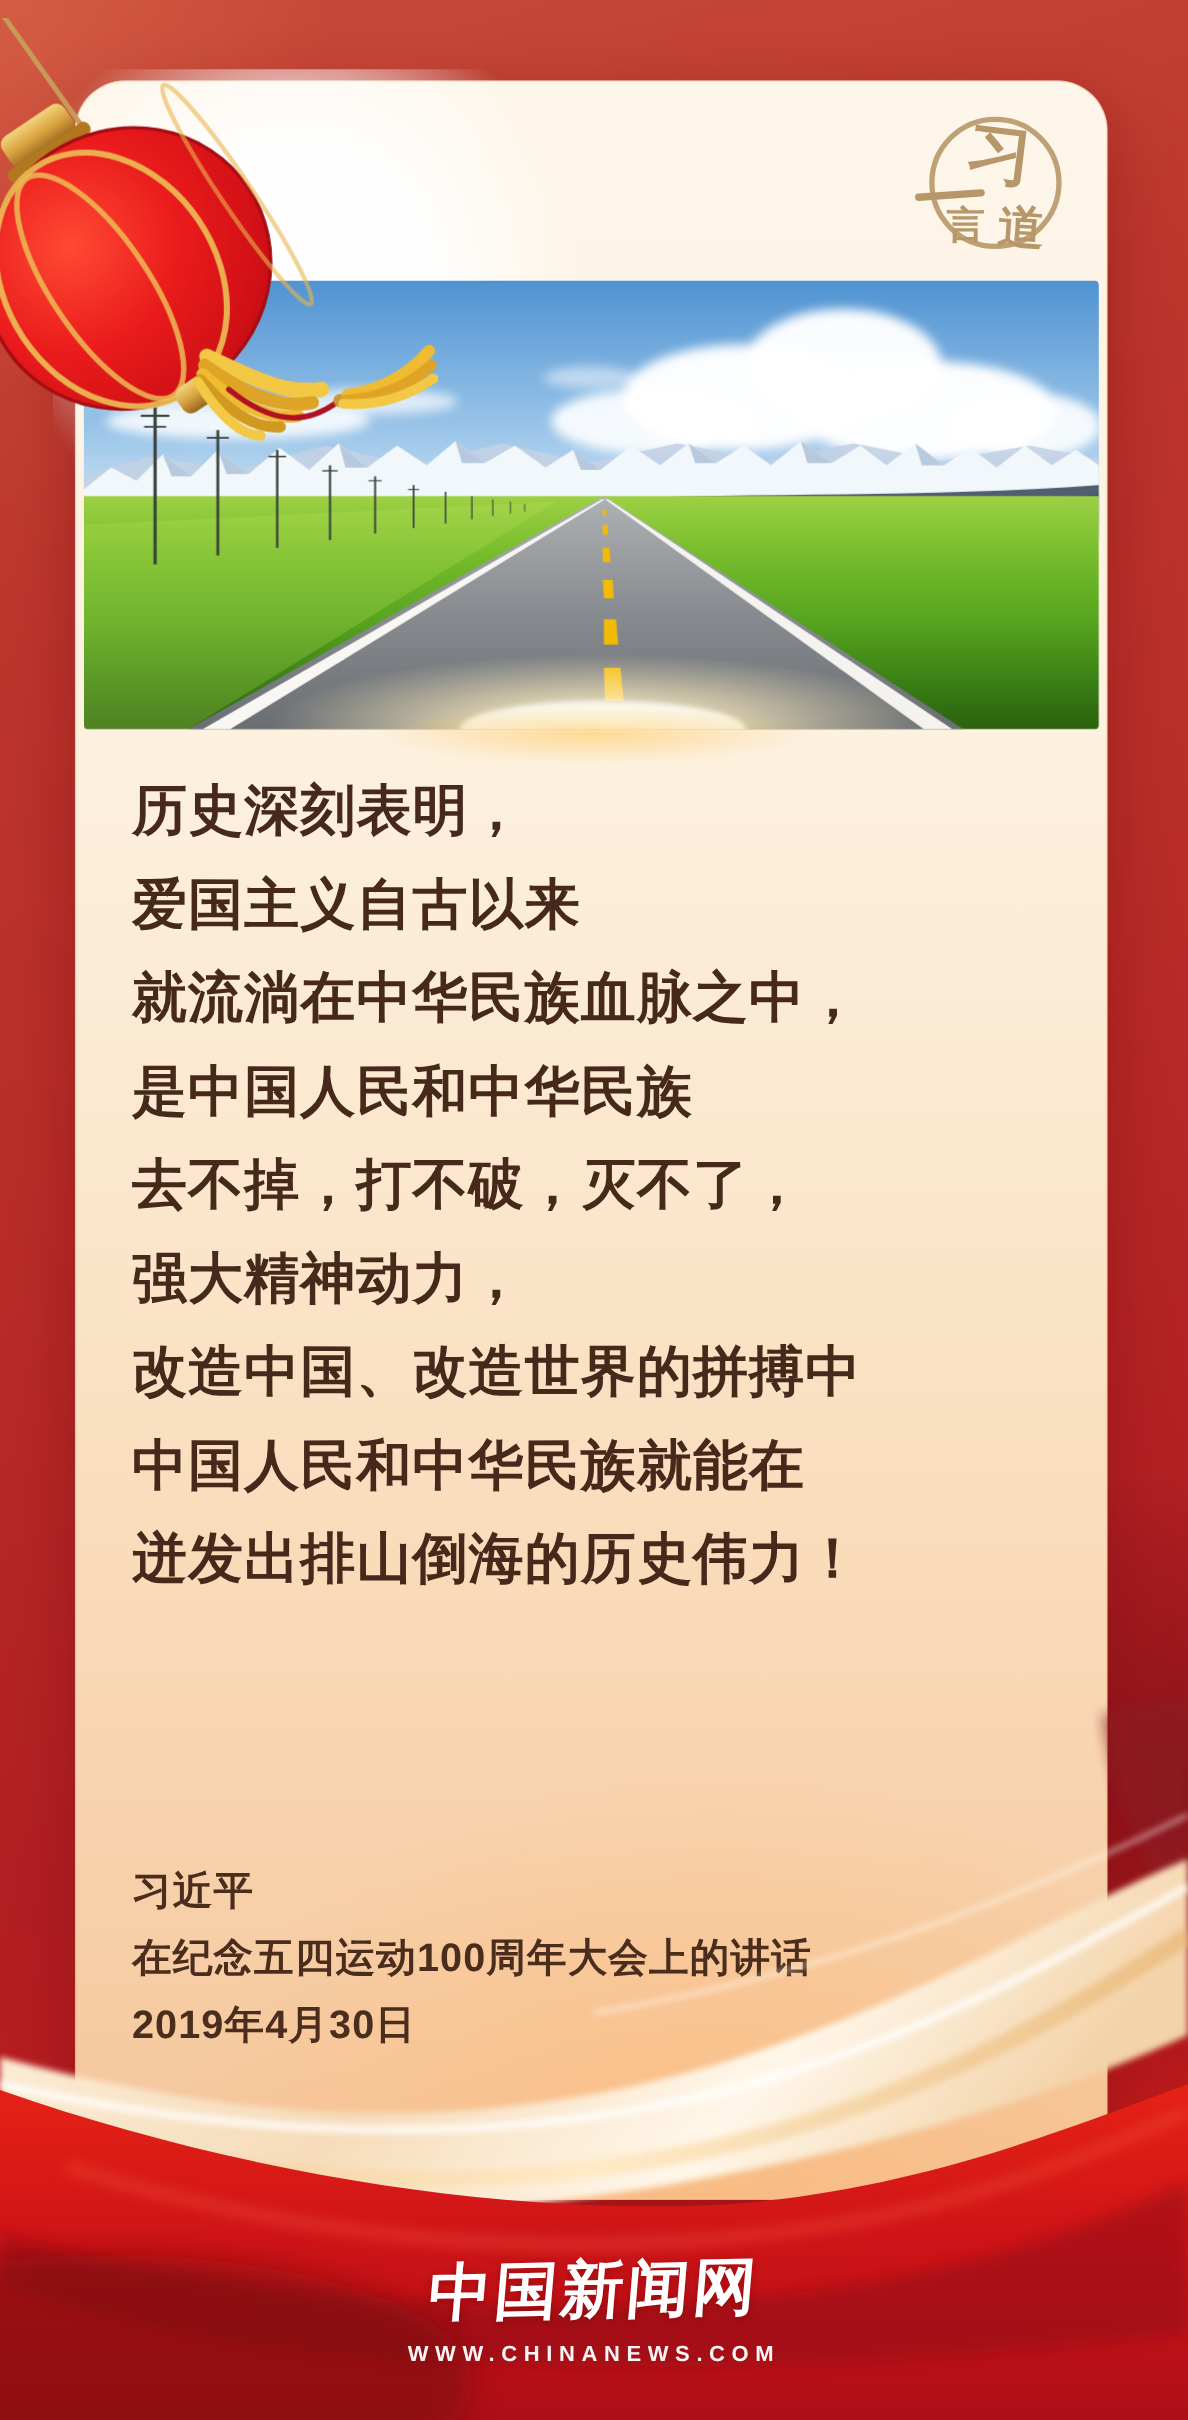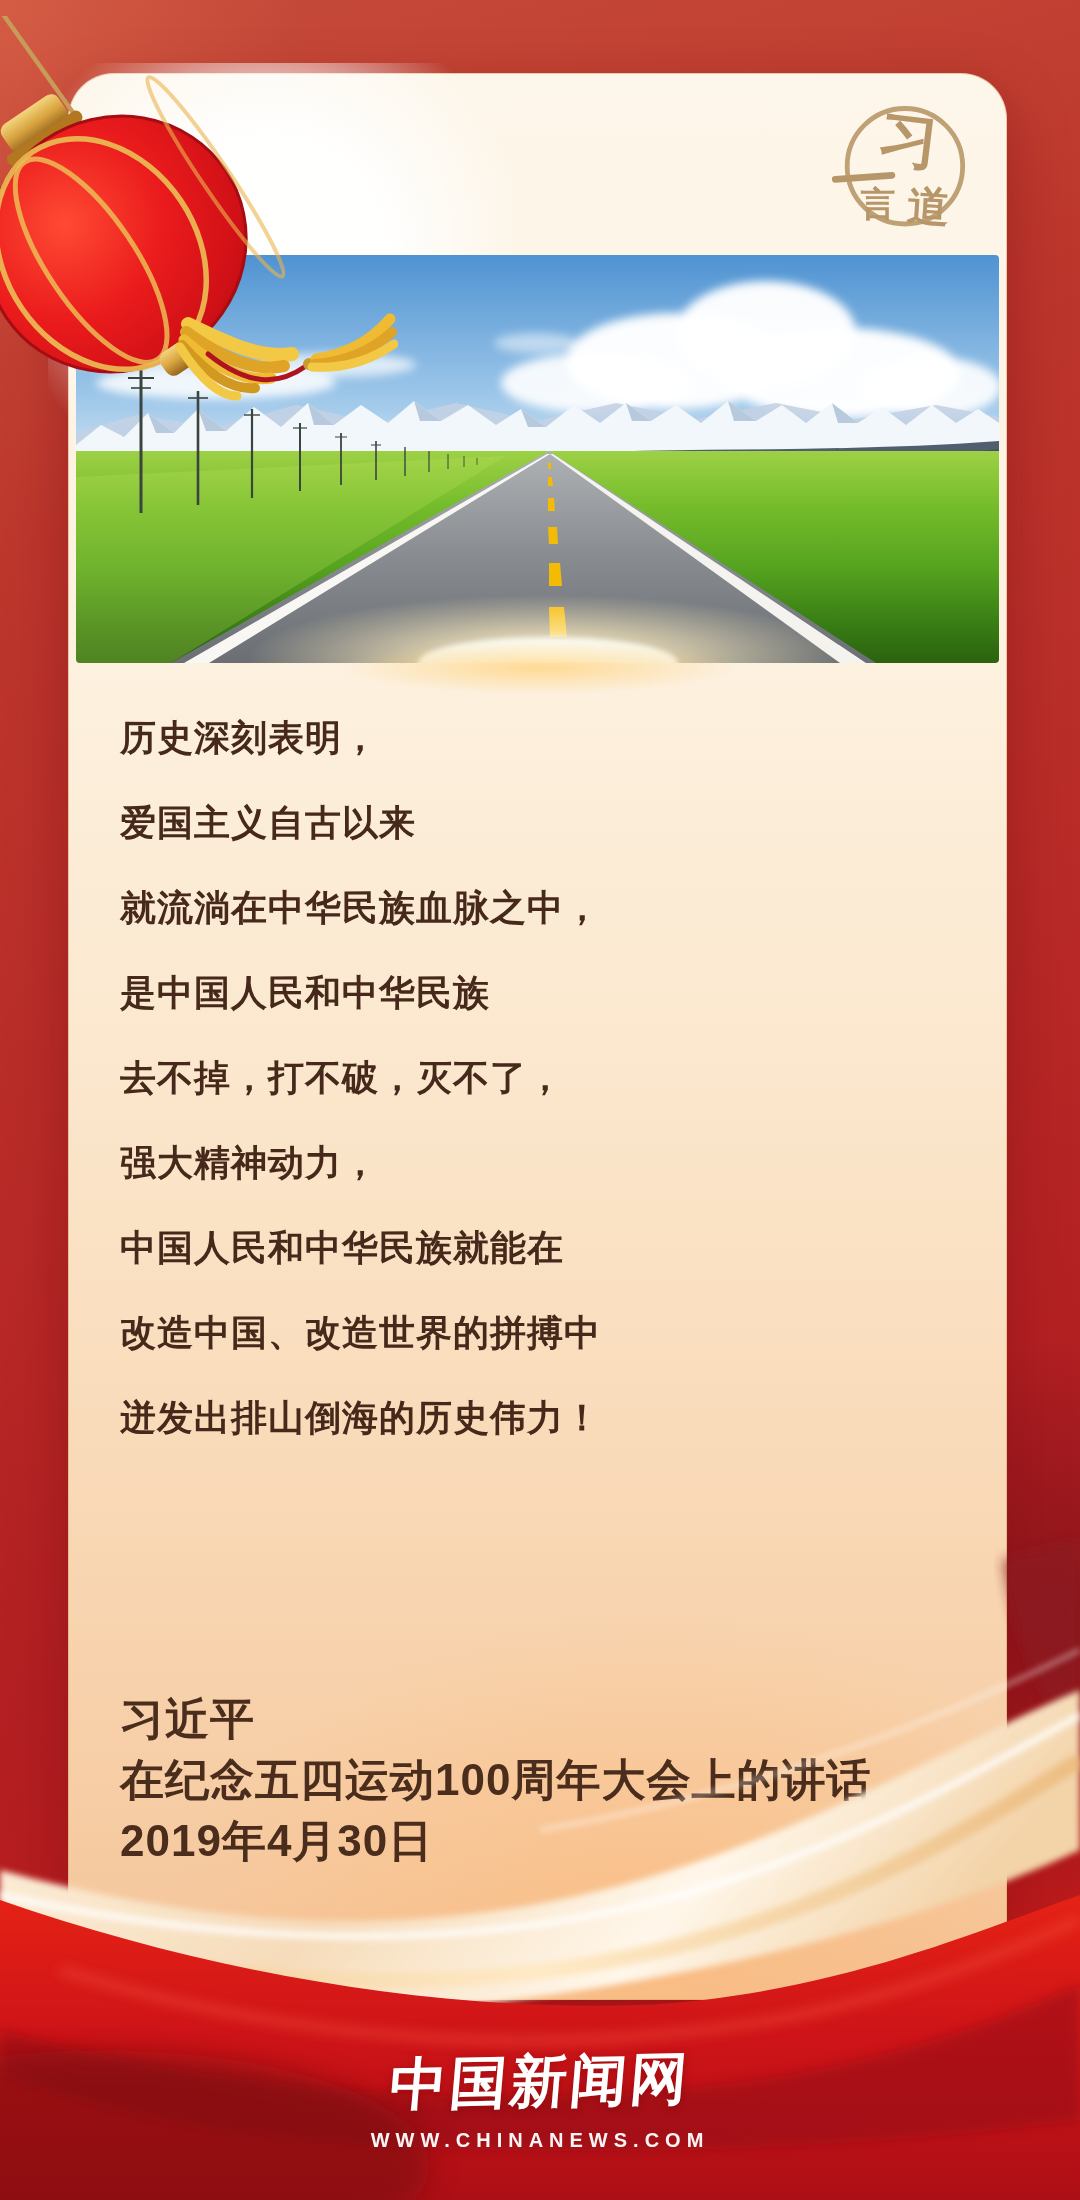--- a/index.html
+++ b/index.html
@@ -32,26 +32,26 @@
     position:absolute;left:8px;top:182px;width:923px;height:408px;display:block;
     border-radius:4px;
   }
   .photo-glow{
     position:absolute;left:190px;top:558px;width:560px;height:74px;pointer-events:none;
     background:radial-gradient(ellipse 50% 50% at 50% 50%, rgba(255,206,110,.65), rgba(255,206,110,0) 70%);
   }
   .seal{position:absolute;left:758px;top:22px;width:154px;height:154px;}
   .quote{
     position:absolute;left:52px;top:622px;width:860px;
-    color:#46291b;font-weight:900;font-size:36px;letter-spacing:1px;
+    color:#46291b;font-weight:900;font-size:50px;letter-spacing:1px;
   }
   .quote .line{line-height:85px;white-space:nowrap;}
   .attribution{
     position:absolute;left:52px;top:1615px;width:860px;
-    color:#4a2d1c;font-weight:700;font-size:44px;letter-spacing:1px;
+    color:#4a2d1c;font-weight:700;font-size:36px;letter-spacing:1px;
   }
   .attribution div{line-height:61px;white-space:nowrap;}
   .silk{position:absolute;left:0;top:1500px;width:1080px;height:700px;z-index:3;pointer-events:none;}
   .lantern{position:absolute;left:-2px;top:16px;width:400px;height:412px;z-index:5;pointer-events:none;}
   .footer{
     position:absolute;left:0;top:2044px;width:1080px;text-align:center;color:#fff;z-index:6;
   }
   .site-name{
     display:inline-block;font-family:"DejaVu Serif","Liberation Serif",serif;font-weight:bold;
     font-size:57px;letter-spacing:3px;transform:skewX(-6deg) rotate(-1.2deg);
@@ -184,22 +184,22 @@
 
   <div class="photo-glow"></div>
 
   <div class="quote">
     <div class="line">历史深刻表明，</div>
     <div class="line">爱国主义自古以来</div>
     <div class="line">就流淌在中华民族血脉之中，</div>
     <div class="line">是中国人民和中华民族</div>
     <div class="line">去不掉，打不破，灭不了，</div>
     <div class="line">强大精神动力，</div>
+    <div class="line">改造中国、改造世界的拼搏中</div>
     <div class="line">中国人民和中华民族就能在</div>
-    <div class="line">改造中国、改造世界的拼搏中</div>
     <div class="line">迸发出排山倒海的历史伟力！</div>
   </div>
 
   <div class="attribution">
     <div>习近平</div>
     <div>在纪念五四运动100周年大会上的讲话</div>
     <div>2019年4月30日</div>
   </div>
 </div>
 

